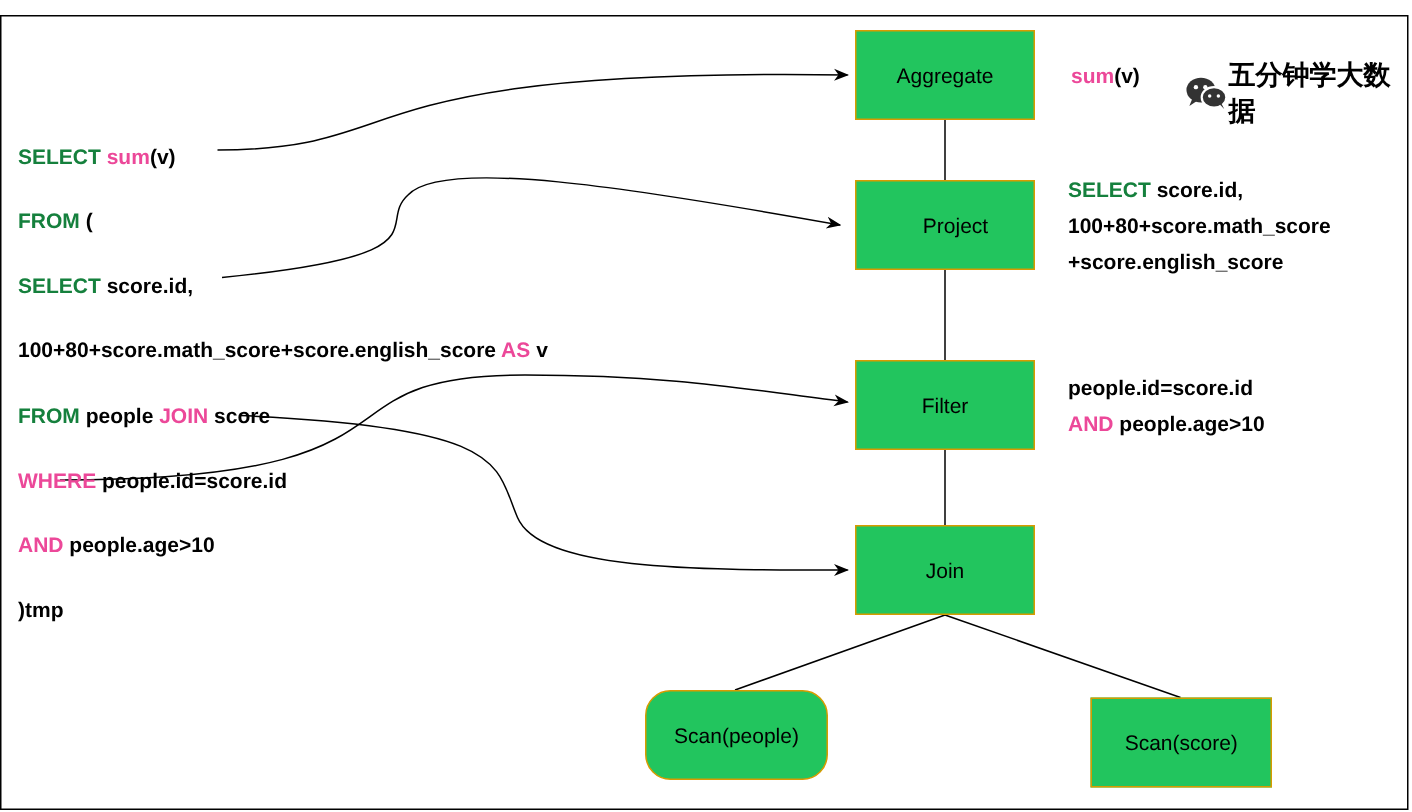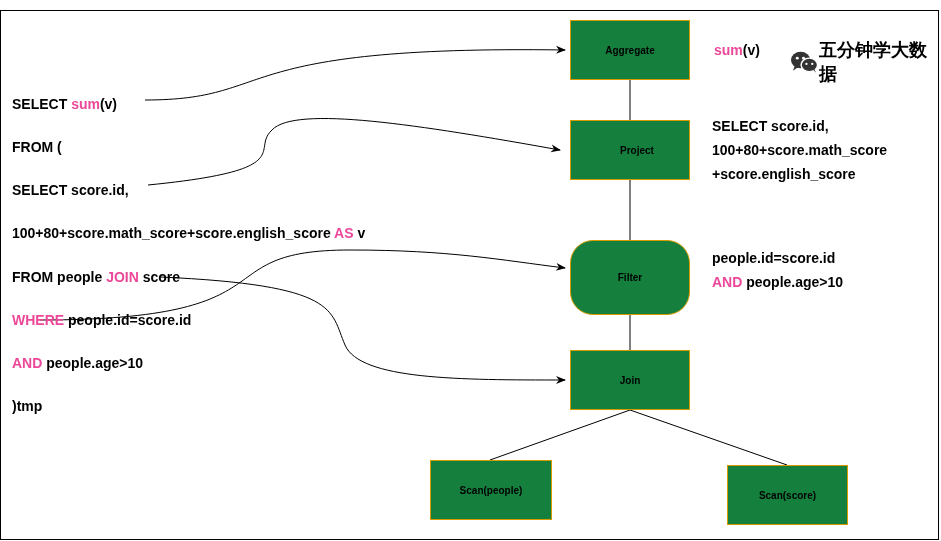--- a/index.html
+++ b/index.html
@@ -1,21 +1,21 @@
 <!DOCTYPE html>
 <html><head>
 <meta charset="utf-8">
 <style>
   html, body { margin: 0; padding: 0; background: #ffffff; }
   body { width: 941px; height: 541px; position: relative; overflow: hidden; font-family: "Liberation Sans", sans-serif; }
   .frame { position: absolute; left: 0; top: 10px; width: 939px; height: 530px; border: 1px solid #000; box-sizing: border-box; }
-  .node { position: absolute; background: #15803d; border: 1px solid #d79b00; box-sizing: border-box;
-          display: flex; align-items: center; justify-content: center; font-weight: bold; font-size: 10px; color: #000; }
+  .node { position: absolute; background: #22c55e; border: 1px solid #d79b00; box-sizing: border-box;
+          display: flex; align-items: center; justify-content: center; font-weight: normal; font-size: 14px; color: #000; }
   .sql-line { position: absolute; left: 12px; font-size: 14px; font-weight: bold; color: #000; white-space: nowrap; }
-  .kw-blue { color: #000000; }
+  .kw-blue { color: #15803d; }
   .kw-red { color: #ec4899; }
   .note { position: absolute; font-size: 14px; font-weight: bold; color: #000; white-space: nowrap; line-height: 24px; }
   svg.wires { position: absolute; left: 0; top: 0; }
   .brand { position: absolute; left: 790px; top: 38px; display: flex; align-items: center; font-size: 18px; font-weight: bold; color: #000; }
 </style>
 </head>
 <body>
 
 <div class="frame"></div>
 
@@ -33,23 +33,23 @@
   <line x1="630" y1="410" x2="787" y2="465" stroke="#000" stroke-width="1"></line>
 
   <path d="M145,100 C280,100 220,45 565,50" fill="none" stroke="#000" stroke-width="1" marker-end="url(#arr)"></path>
   <path d="M148,185 C300,170 250,150 272,130 C295,105 420,125 560,150" fill="none" stroke="#000" stroke-width="1" marker-end="url(#arr)"></path>
   <path d="M40,320 C300,320 200,250 350,250 C450,250 500,260 565,268" fill="none" stroke="#000" stroke-width="1" marker-end="url(#arr)"></path>
   <path d="M160,277 C340,285 330,310 345,345 C360,380 460,380 565,380" fill="none" stroke="#000" stroke-width="1" marker-end="url(#arr)"></path>
 </svg>
 
 <div class="node" style="left:570px;top:20px;width:120px;height:60px;">Aggregate</div>
 <div class="node" style="left:570px;top:120px;width:120px;height:60px;padding-left:14px;">Project</div>
-<div class="node" style="left:570px;top:240px;width:120px;height:75px;border-radius:23px;">Filter</div>
+<div class="node" style="left:570px;top:240px;width:120px;height:60px;">Filter</div>
 <div class="node" style="left:570px;top:350px;width:120px;height:60px;">Join</div>
-<div class="node" style="left:430px;top:460px;width:122px;height:60px;">Scan(people)</div>
+<div class="node" style="left:430px;top:460px;width:122px;height:60px;border-radius:17px;">Scan(people)</div>
 <div class="node" style="left:727px;top:465px;width:121px;height:60px;">Scan(score)</div>
 
 <div class="sql-line" style="top:96px;">
   <span class="kw-blue">SELECT</span>
   <span class="kw-red">sum</span><span>(v)</span>
 </div>
 <div class="sql-line" style="top:139px;">
   <span class="kw-blue">FROM</span><span> (</span>
 </div>
 <div class="sql-line" style="top:182px;">

